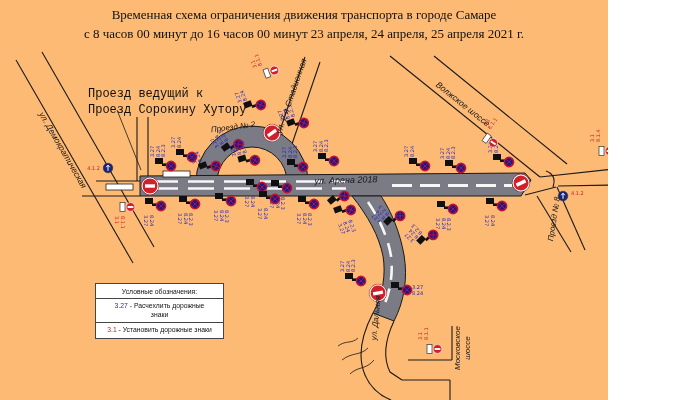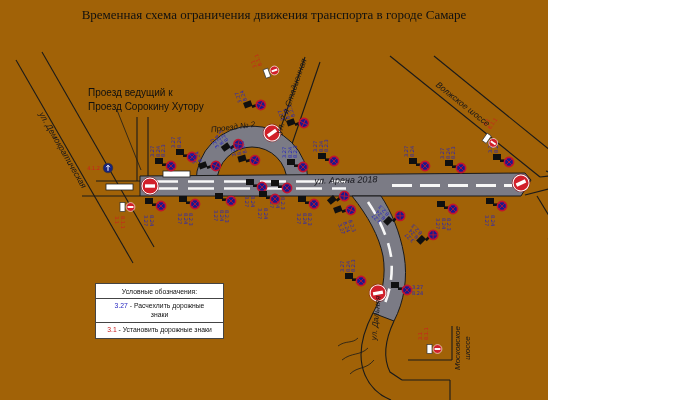--- a/index.html
+++ b/index.html
@@ -1,20 +1,20 @@
 <!DOCTYPE html>
 <html><head>
 <meta charset="utf-8">
 <style>
   html,body{margin:0;padding:0;background:#fff;}
-  .stage{position:relative;width:548px;height:400px;background:#a16207;overflow:hidden;
+  .stage{position:relative;width:608px;height:400px;background:#fdba74;overflow:hidden;
          font-family:"Liberation Sans",sans-serif;}
   .title{position:absolute;top:6px;left:0;width:100%;text-align:center;
          font-family:"Liberation Serif",serif;font-size:13px;line-height:1.45;color:#101010;}
-  .callout{position:absolute;left:88px;top:86px;font-size:10px;line-height:1.35;color:#101010;}
+  .callout{position:absolute;left:88px;top:86px;font-size:12px;line-height:1.35;color:#101010;font-family:Liberation Mono, monospace;}
   .street{position:absolute;font-style:italic;font-size:8.5px;color:#15151a;white-space:nowrap;
           transform-origin:center;}
   .street.two-line{text-align:center;line-height:1.25;font-size:8px;}
   svg{position:absolute;left:0;top:0;}
   svg text{font-family:"DejaVu Sans",sans-serif;}
   .thin{stroke:#1a1a1a;stroke-width:1.1;fill:none;}
   .road{stroke:#1a1a1a;stroke-width:1;}
   .whitebar{fill:#ffffff;stroke:#222;stroke-width:0.8;}
   .dash1{stroke:#f7f7f7;stroke-width:2.4;stroke-dasharray:26 10;fill:none;}
   .dash2{stroke:#f7f7f7;stroke-width:3;stroke-dasharray:20 8;fill:none;}
@@ -24,20 +24,21 @@
   .legend-hdr{padding:4px 2px 3px;}
   .legend-row{border-top:1px solid #444;padding:2px 10px 3px;line-height:1.35;}
 </style>
 </head>
 <body>
 
 <div class="stage">
 
   <div class="title">
     <div>Временная схема ограничения движения транспорта в городе Самаре</div>
+    <div>с 8 часов 00 минут до 16 часов 00 минут 23 апреля, 24 апреля, 25 апреля 2021 г.</div>
   </div>
 
   <svg width="678" height="400" viewBox="0 0 678 400">
 
     <g>
       <path class="thin" d="M16,60 L133,263"></path>
       <path class="thin" d="M42,52 L154,247"></path>
     </g>
     <g>
       <path class="thin" d="M137,117 L137,181"></path>

